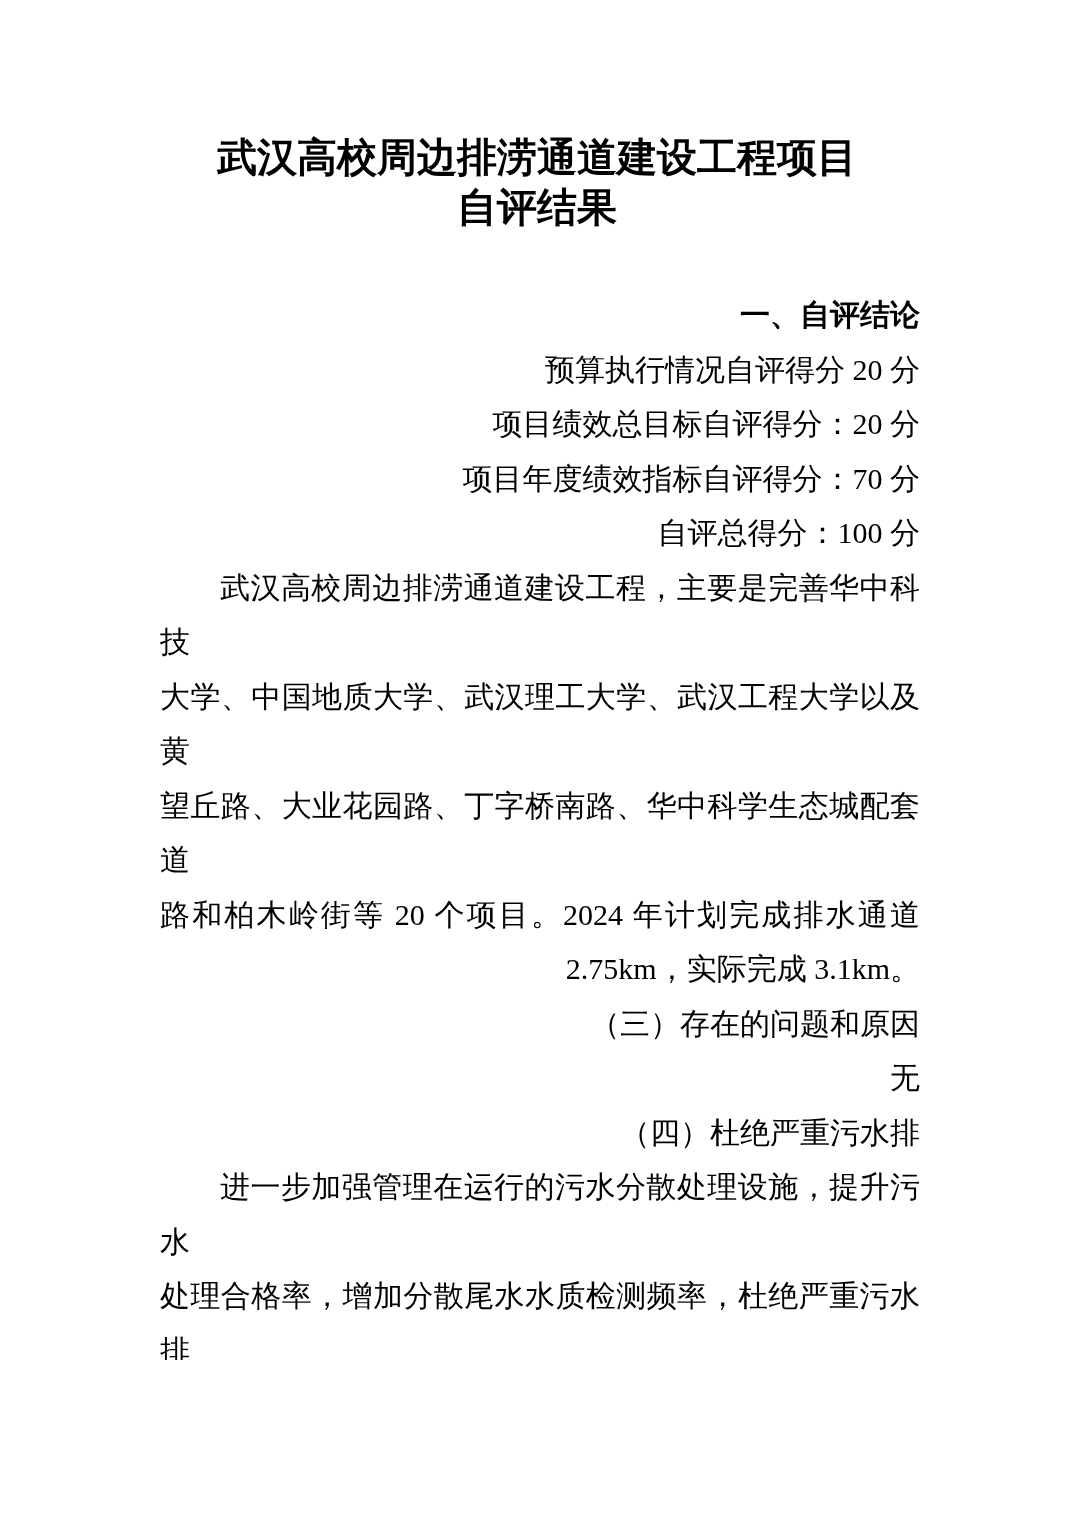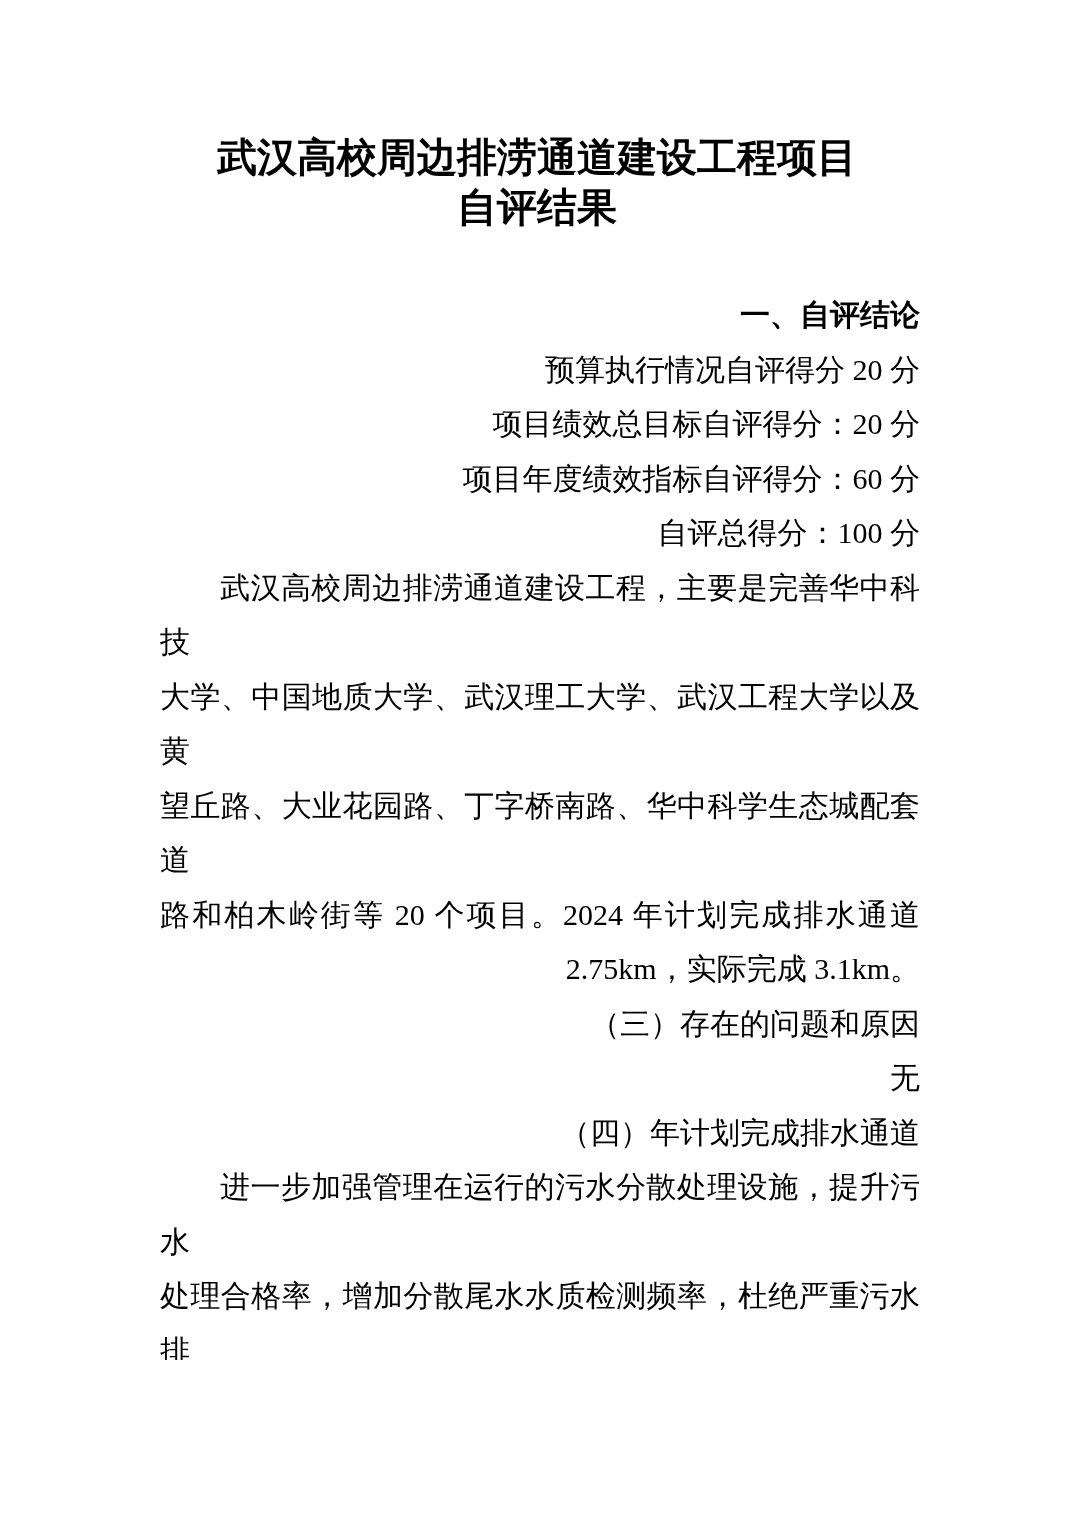--- a/index.html
+++ b/index.html
@@ -63,30 +63,30 @@
 
   <div class="doc-title">
     <div>武汉高校周边排涝通道建设工程项目</div>
     <div>自评结果</div>
   </div>
 
   <div class="content">
     <div class="line indent bold">一、自评结论</div>
     <div class="line indent">预算执行情况自评得分 20 分</div>
     <div class="line indent">项目绩效总目标自评得分：20 分</div>
-    <div class="line indent">项目年度绩效指标自评得分：60 分</div>
+    <div class="line indent">项目年度绩效指标自评得分：70 分</div>
     <div class="line indent">自评总得分：100 分</div>
     <div class="line indent fill">武汉高校周边排涝通道建设工程，主要是完善华中科技</div>
     <div class="line fill">大学、中国地质大学、武汉理工大学、武汉工程大学以及黄</div>
     <div class="line fill">望丘路、大业花园路、丁字桥南路、华中科学生态城配套道</div>
     <div class="line fill">路和柏木岭街等 20 个项目。2024 年计划完成排水通道</div>
     <div class="line">2.75km，实际完成 3.1km。</div>
     <div class="line indent">（三）存在的问题和原因</div>
     <div class="line indent-wu">无</div>
-    <div class="line indent">（四）年计划完成排水通道</div>
+    <div class="line indent">（四）杜绝严重污水排</div>
     <div class="line indent fill">进一步加强管理在运行的污水分散处理设施，提升污水</div>
     <div class="line fill">处理合格率，增加分散尾水水质检测频率，杜绝严重污水排</div>
 
   </div>
 
   <div class="page-number">142</div>
 
 </div>
 
 </body></html>

